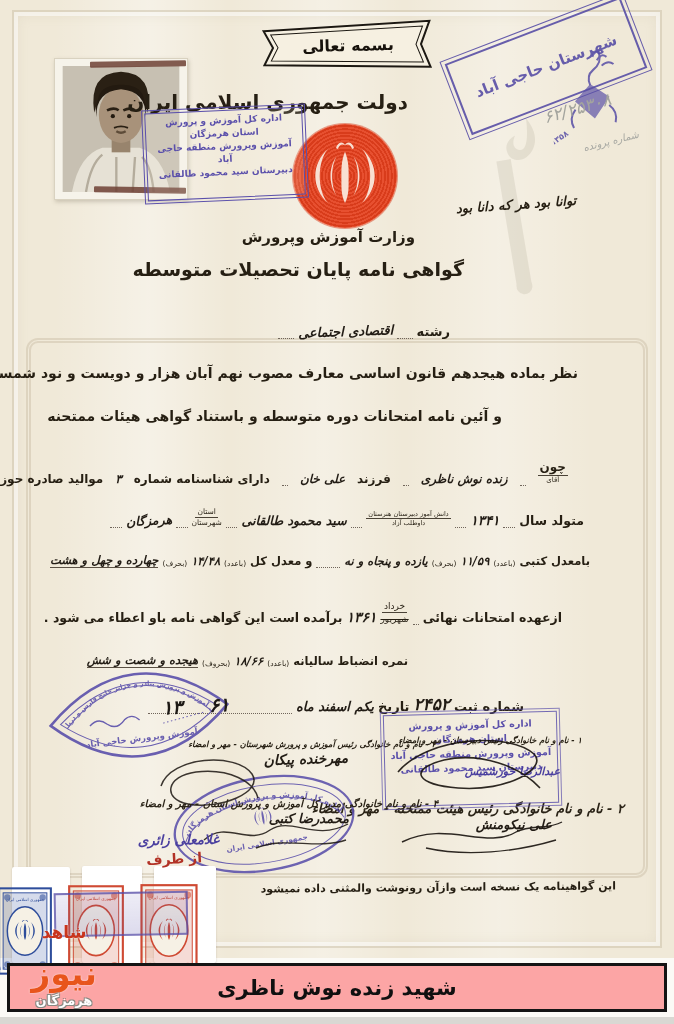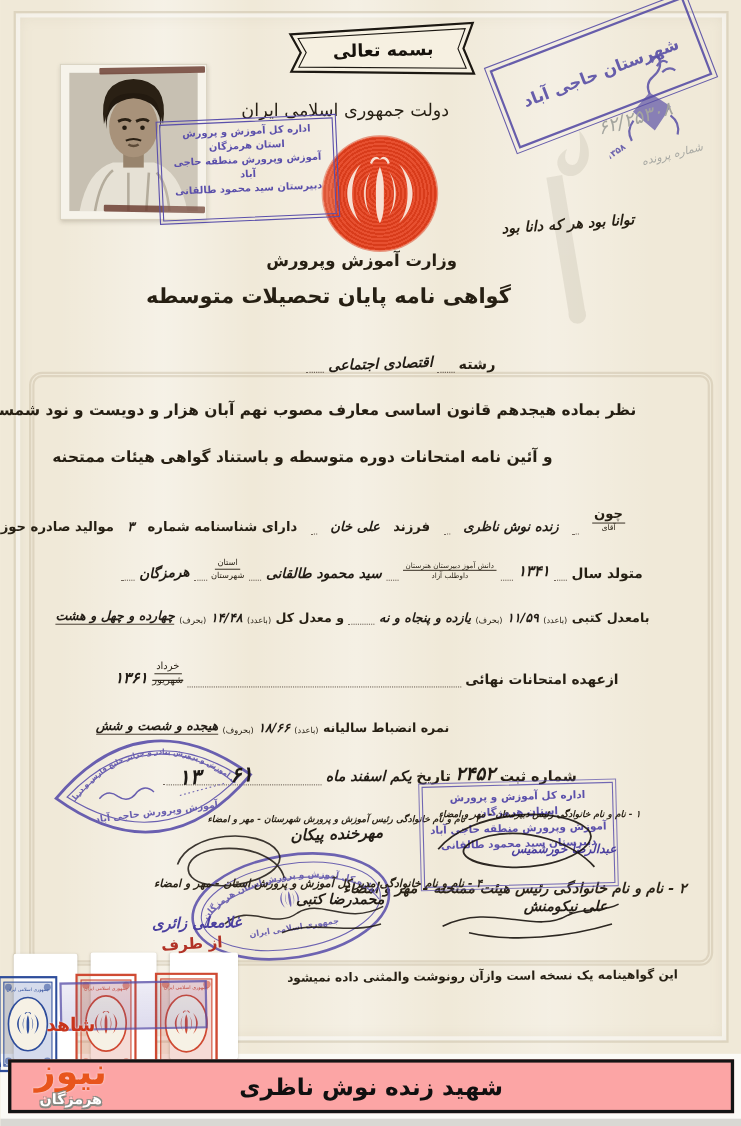--- a/index.html
+++ b/index.html
@@ -126,21 +126,21 @@
         <path d="M44,38 q-3,-10 5,-15 q10,-6 8,-16"></path>
         <path d="M54,14 q5,-7 10,-2 M58,20 q7,-5 12,0 M50,10 q3,-6 8,-4"></path>
         <path d="M26,60 q-8,8 -4,18 M60,60 q8,8 4,18"></path>
       </g>
       <text x="16" y="84" font-size="8" font-weight="bold" fill="#584ea6" transform="rotate(-26 16 84)">۱۳۵۸</text>
     </svg>
 
     <div class="abs" style="left:444px;top:112px;width:170px;transform:rotate(-16deg);font-size:17px;color:#a3a49e;font-style:italic;letter-spacing:2px">۶۲/۲۵۳۰۸</div>
     <div class="abs" style="left:545px;top:140px;width:95px;transform:rotate(-14deg);font-size:10px;color:#a8a9a3;font-style:italic">شماره پرونده</div>
 
-    <div class="abs printed" style="left:228px;top:90px;width:180px;font-size:16px;font-weight:normal;white-space:nowrap">دولت جمهوری اسلامی ایران</div>
+    <div class="abs printed" style="left:228px;top:90px;width:180px;font-size:20px;font-weight:bold;white-space:nowrap">دولت جمهوری اسلامی ایران</div>
 
     <div class="abs emblem-disc" style="left:293px;top:124px;width:104px;height:104px;">
       <svg class="abs" style="left:7px;top:7px;width:90px;height:90px" viewBox="0 0 100 100">
         <g fill="#f8dfd2">
             <use href="#iranEmblem"></use>
           </g>
       </svg>
     </div>
 
     <div class="abs printed" style="left:446px;top:197px;width:140px;text-align:center;font-size:13px;font-weight:bold;font-style:italic;transform:rotate(-4deg);white-space:nowrap">توانا بود هر که دانا بود</div>
@@ -212,20 +212,21 @@
     </div>
 
     <div class="row" style="left:104px;top:600px;right:112px;font-size:12.5px;">
       <span class="lbl">ازعهده امتحانات نهائی</span>
       <span class="dots"></span>
       <span class="frac" style="font-size:9px">
         <span class="ft">خرداد</span>
         <span class="strike">شهریور</span>
       </span>
       <span class="hand" style="font-size:14px">۱۳۶۱</span>
+      <span class="lbl">برآمده است این گواهی نامه باو اعطاء می شود .</span>
     </div>
 
     <div class="row" style="left:176px;top:653px;right:266px;font-size:11.5px;">
       <span class="lbl">نمره انضباط سالیانه</span>
       <span style="font-size:7.5px;font-weight:normal">(باعدد)</span>
       <span class="hand">۱۸/۶۶</span>
       <span style="font-size:7.5px;font-weight:normal">(بحروف)</span>
       <span class="hand" style="border-bottom:1px solid #5a5044">هیجده و شصت و شش</span>
     </div>
 

